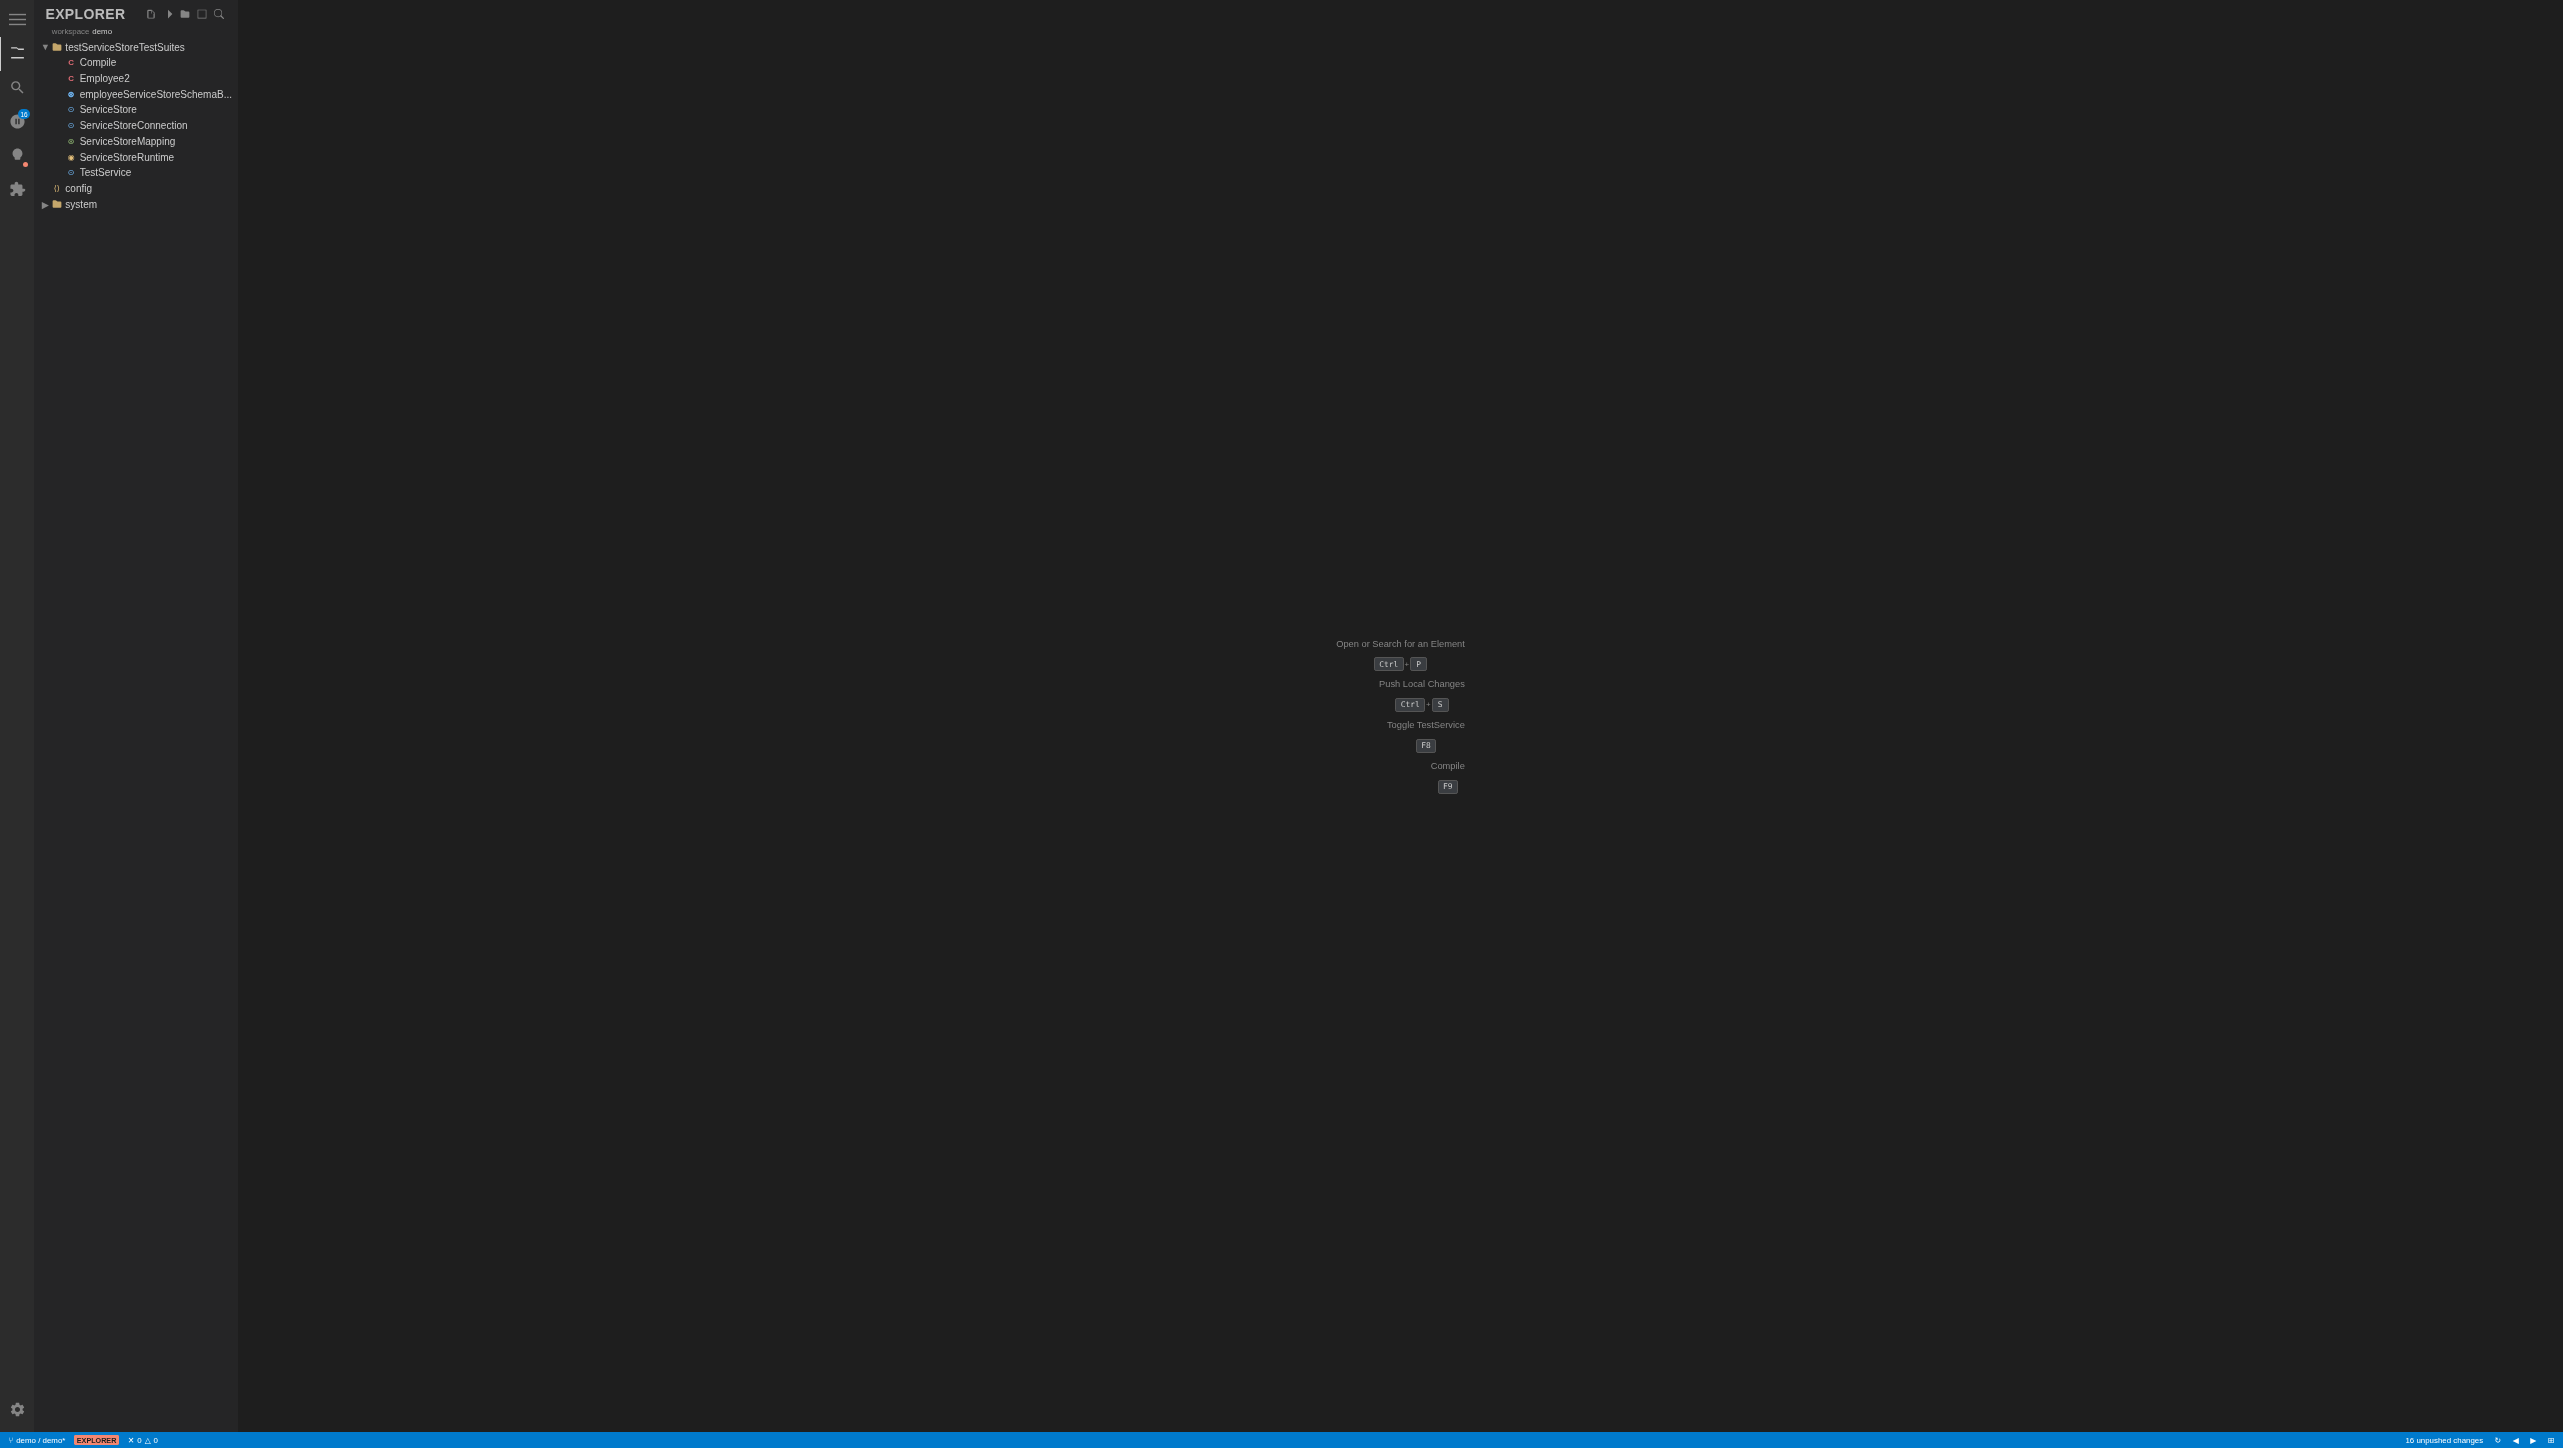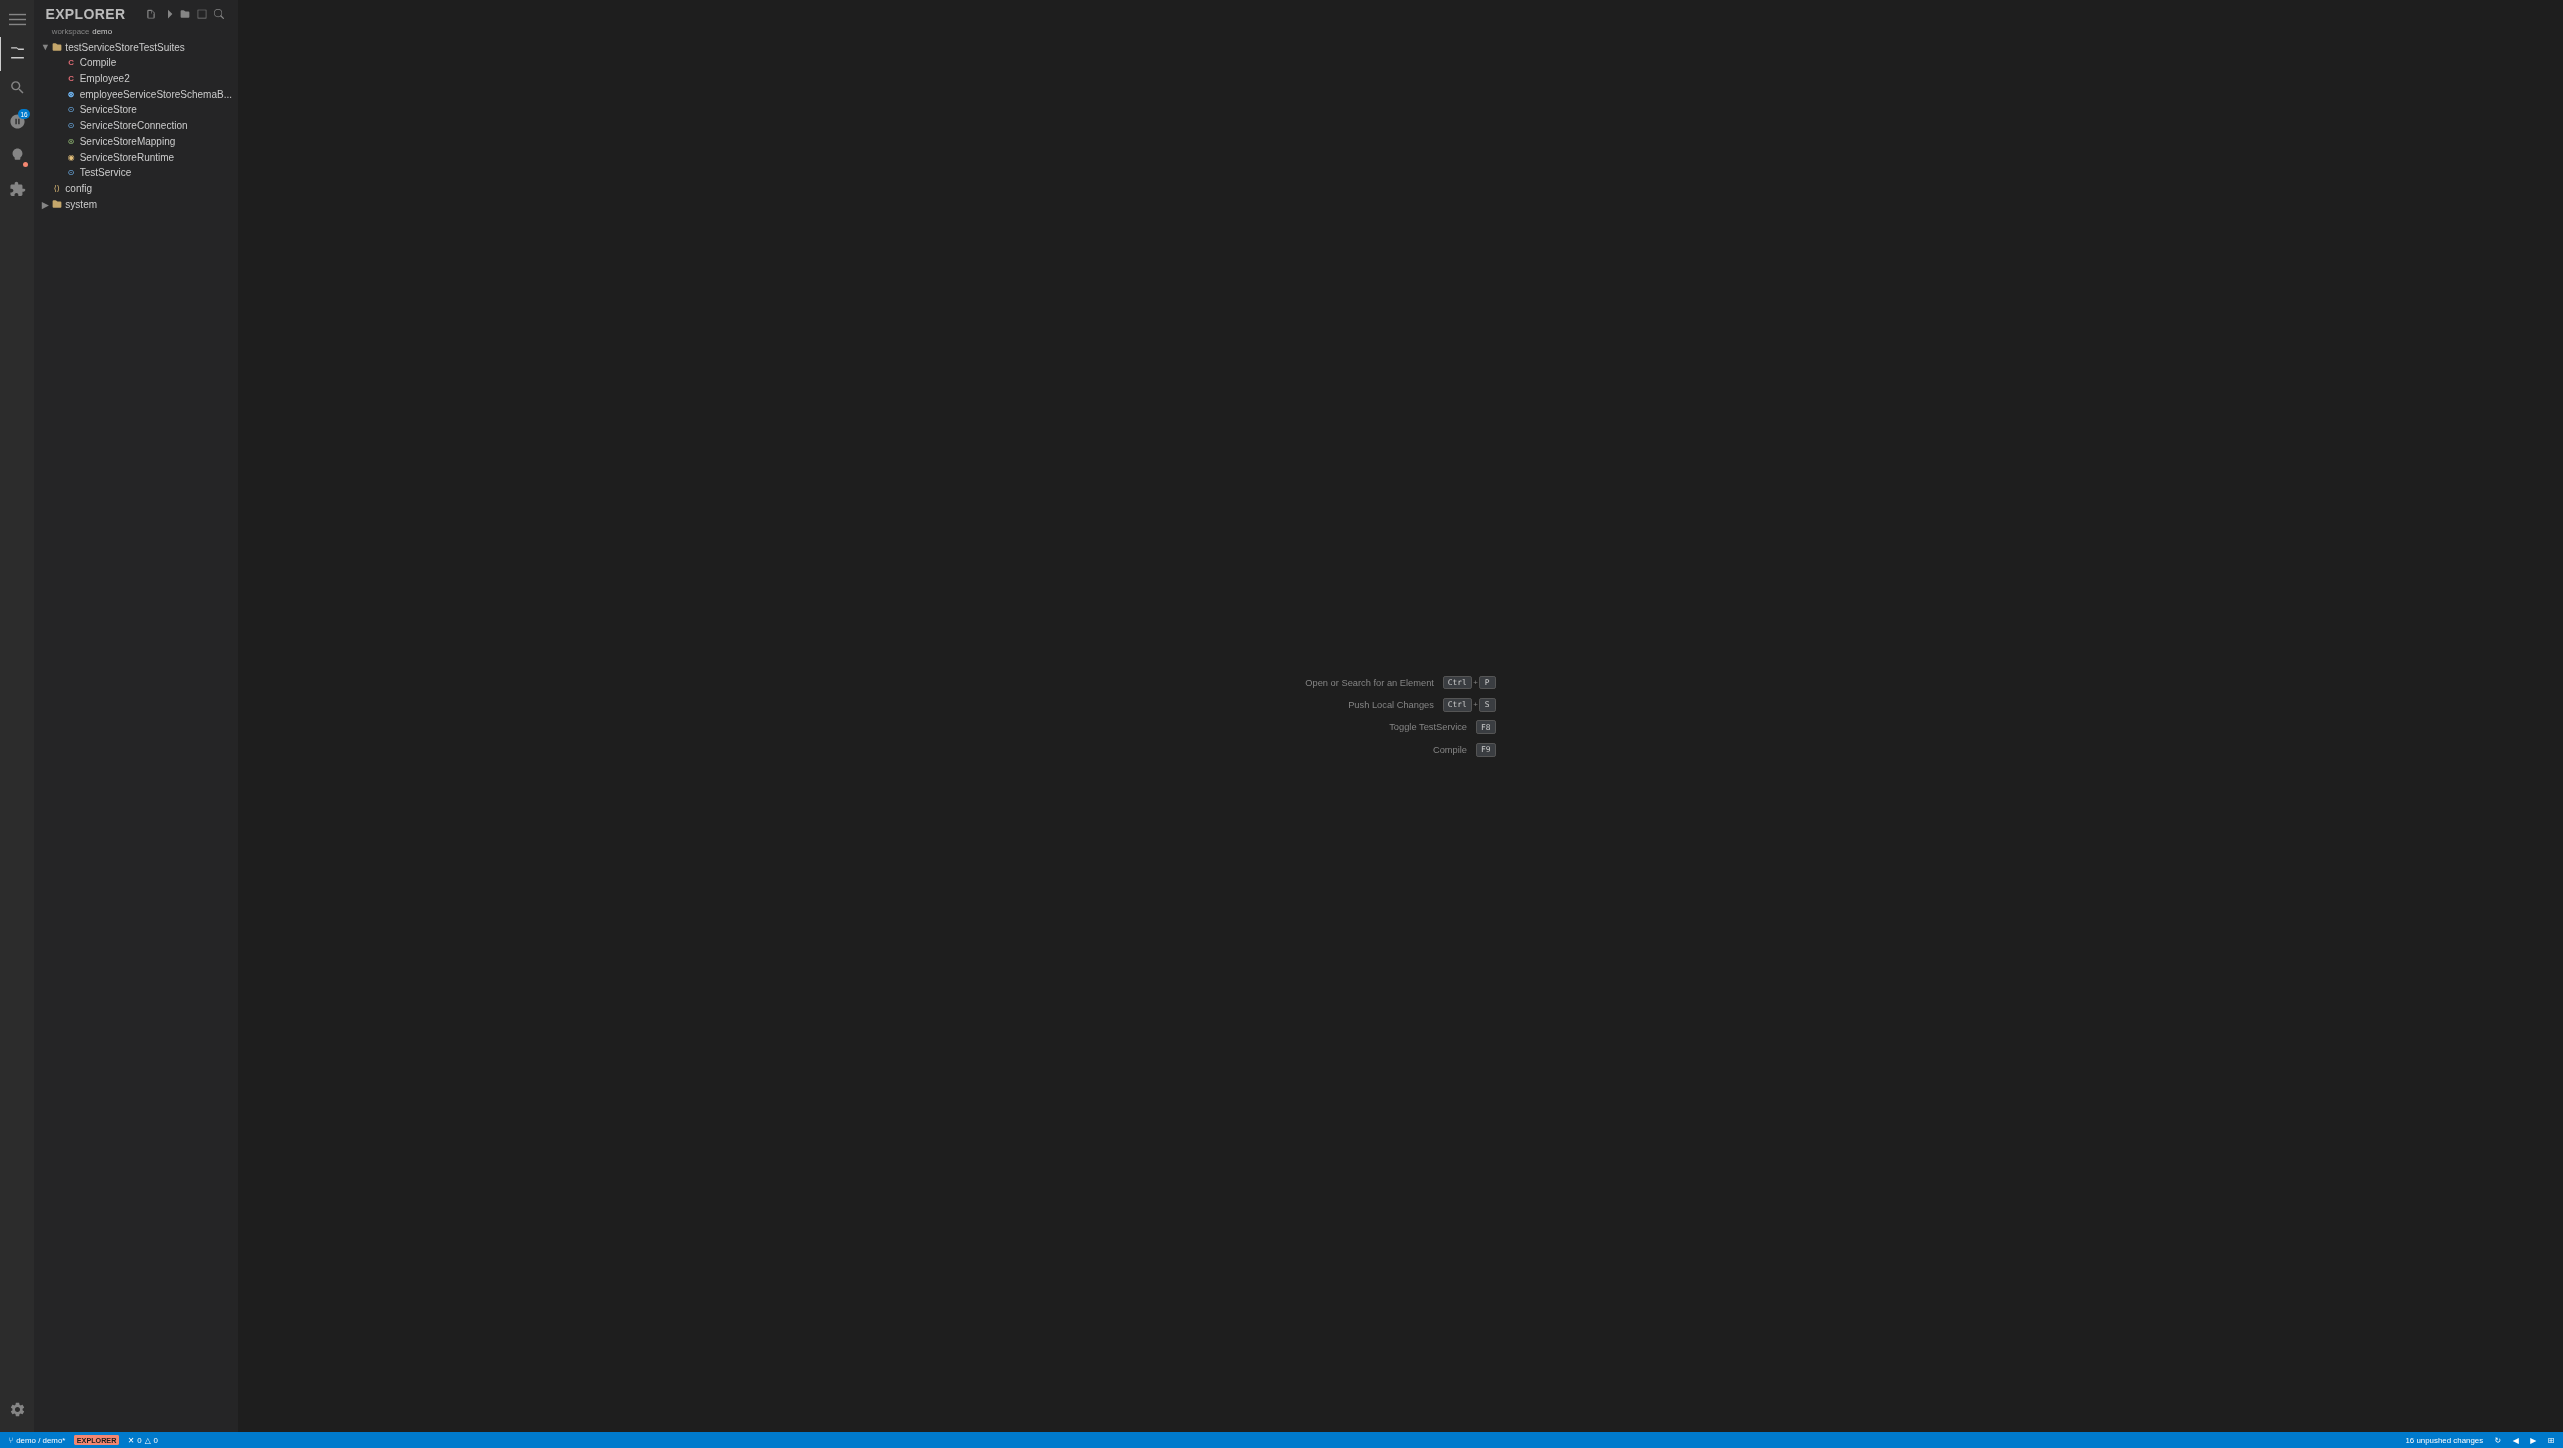--- a/index.html
+++ b/index.html
@@ -229,20 +229,21 @@
       display: flex;
       flex-direction: column;
       gap: 8.6px;
       align-items: flex-end;
     }
 
     .shortcut-row {
       display: flex;
       align-items: center;
       gap: 8.6px;
+      flex-direction: column;
     }
 
     .shortcut-label {
       color: #858585;
       font-size: 9.3px;
     }
 
     .shortcut-keys {
       display: flex;
       align-items: center;

